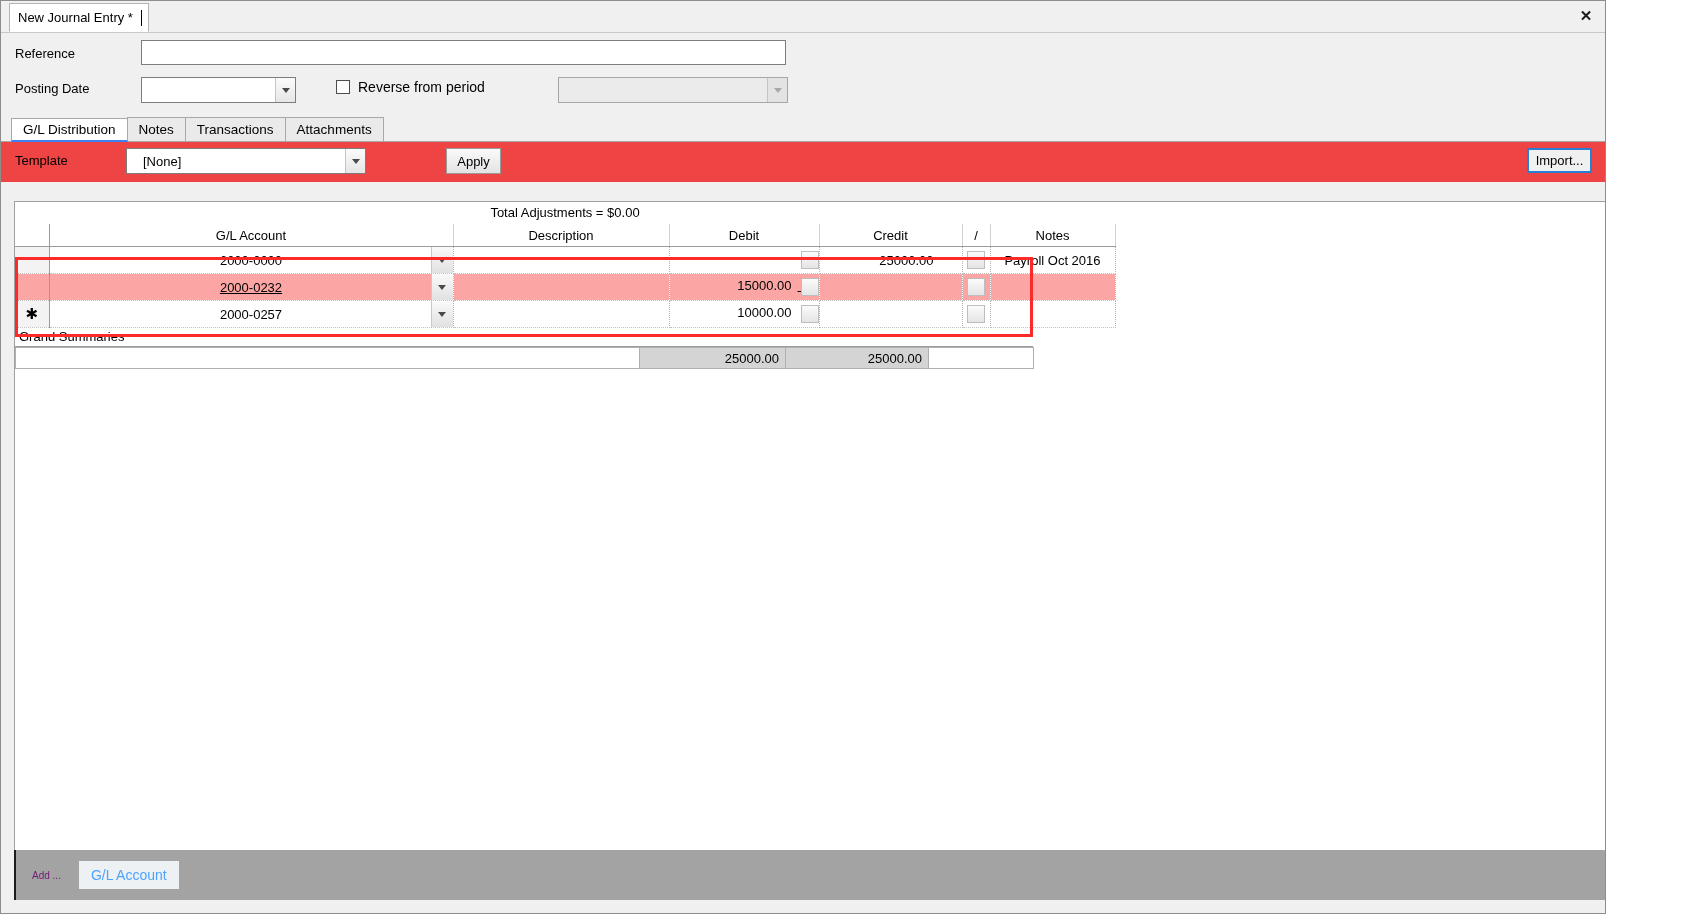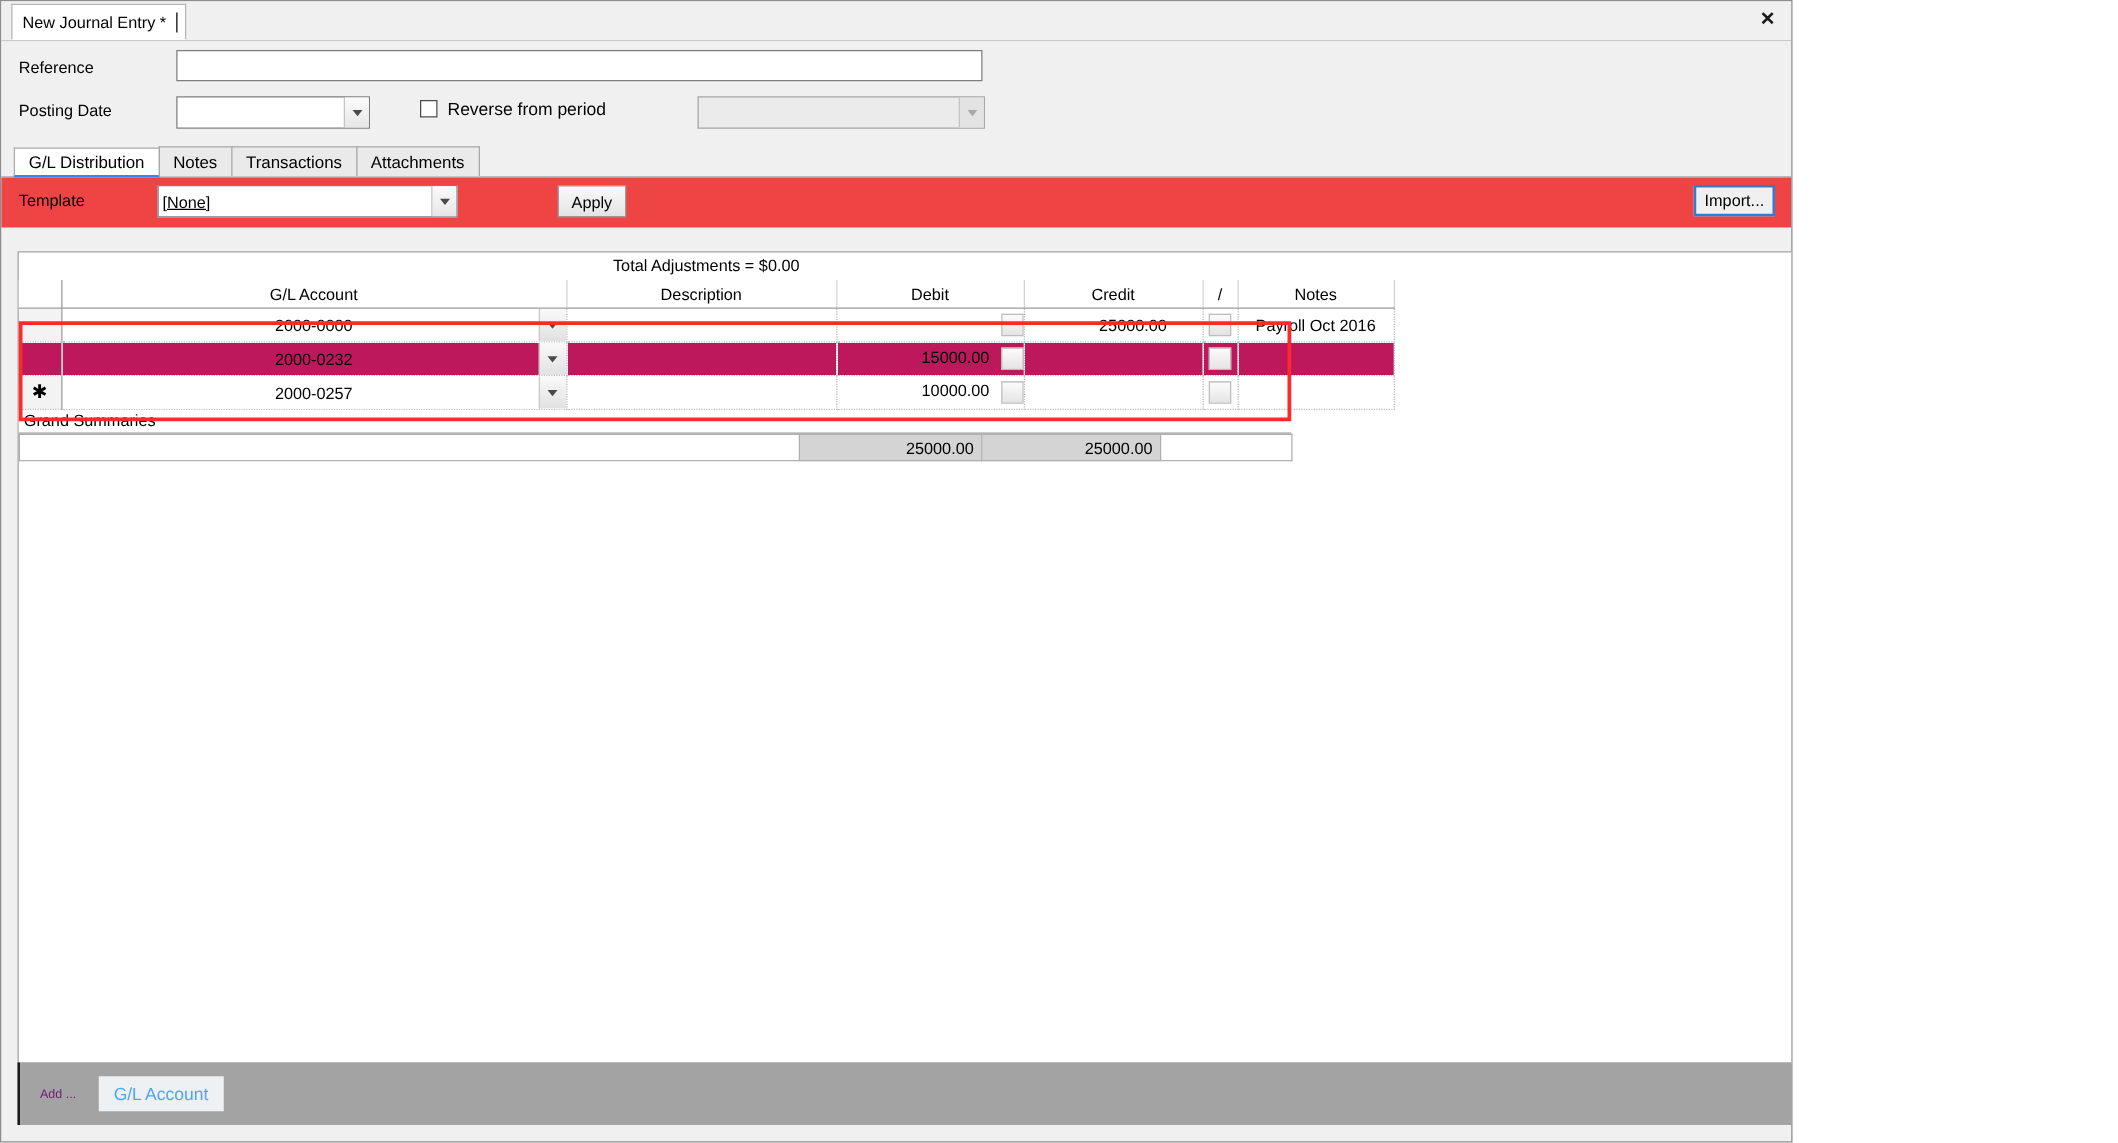--- a/index.html
+++ b/index.html
@@ -11,21 +11,21 @@
     height: 914px;
     background: #ffffff;
     font-family: "Liberation Sans", sans-serif;
     font-size: 13px;
     color: #000000;
     overflow: hidden;
   }
 
   .window {
     position: relative;
-    width: 1434px;
+    width: 1606px;
     height: 914px;
     box-sizing: border-box;
     border: 1px solid #8d8d8d;
     background: #f0f0f0;
     overflow: hidden;
   }
 
   
   .titlebar {
     position: relative;
@@ -105,25 +105,24 @@
     position: absolute;
     box-sizing: border-box;
     background: #ffffff;
     border: 1px solid #7d7d7d;
     height: 26px;
     display: flex;
     align-items: center;
   }
   .combo .combo-text {
     flex: 1;
-    padding: 0 3px;
+    padding: 0 16px;
     font-size: 13px;
     white-space: nowrap;
     overflow: hidden;
-    text-decoration: underline;
   }
   .combo .combo-arrow {
     width: 20px;
     height: 100%;
     box-sizing: border-box;
     border-left: 1px solid #c4c4c4;
     background: linear-gradient(#fbfbfb, #e6e6e6);
     display: flex;
     align-items: center;
     justify-content: center;
@@ -292,21 +291,21 @@
     border-right: 1px solid #9b9b9b;
     text-align: center;
     padding: 0;
   }
   .new-row-star {
     font-size: 15px;
     line-height: 26px;
     color: #000;
   }
 
-  tr.row-highlight td { background: #be185d; }
+  tr.row-highlight td { background: #fca5a5; text-decoration: underline; }
 
   .cell-num { text-align: right; padding-right: 6px; }
 
   .acct-cell {
     position: relative;
     padding-left: 6px;
   }
   .acct-drop {
     position: absolute;
     right: 0;

